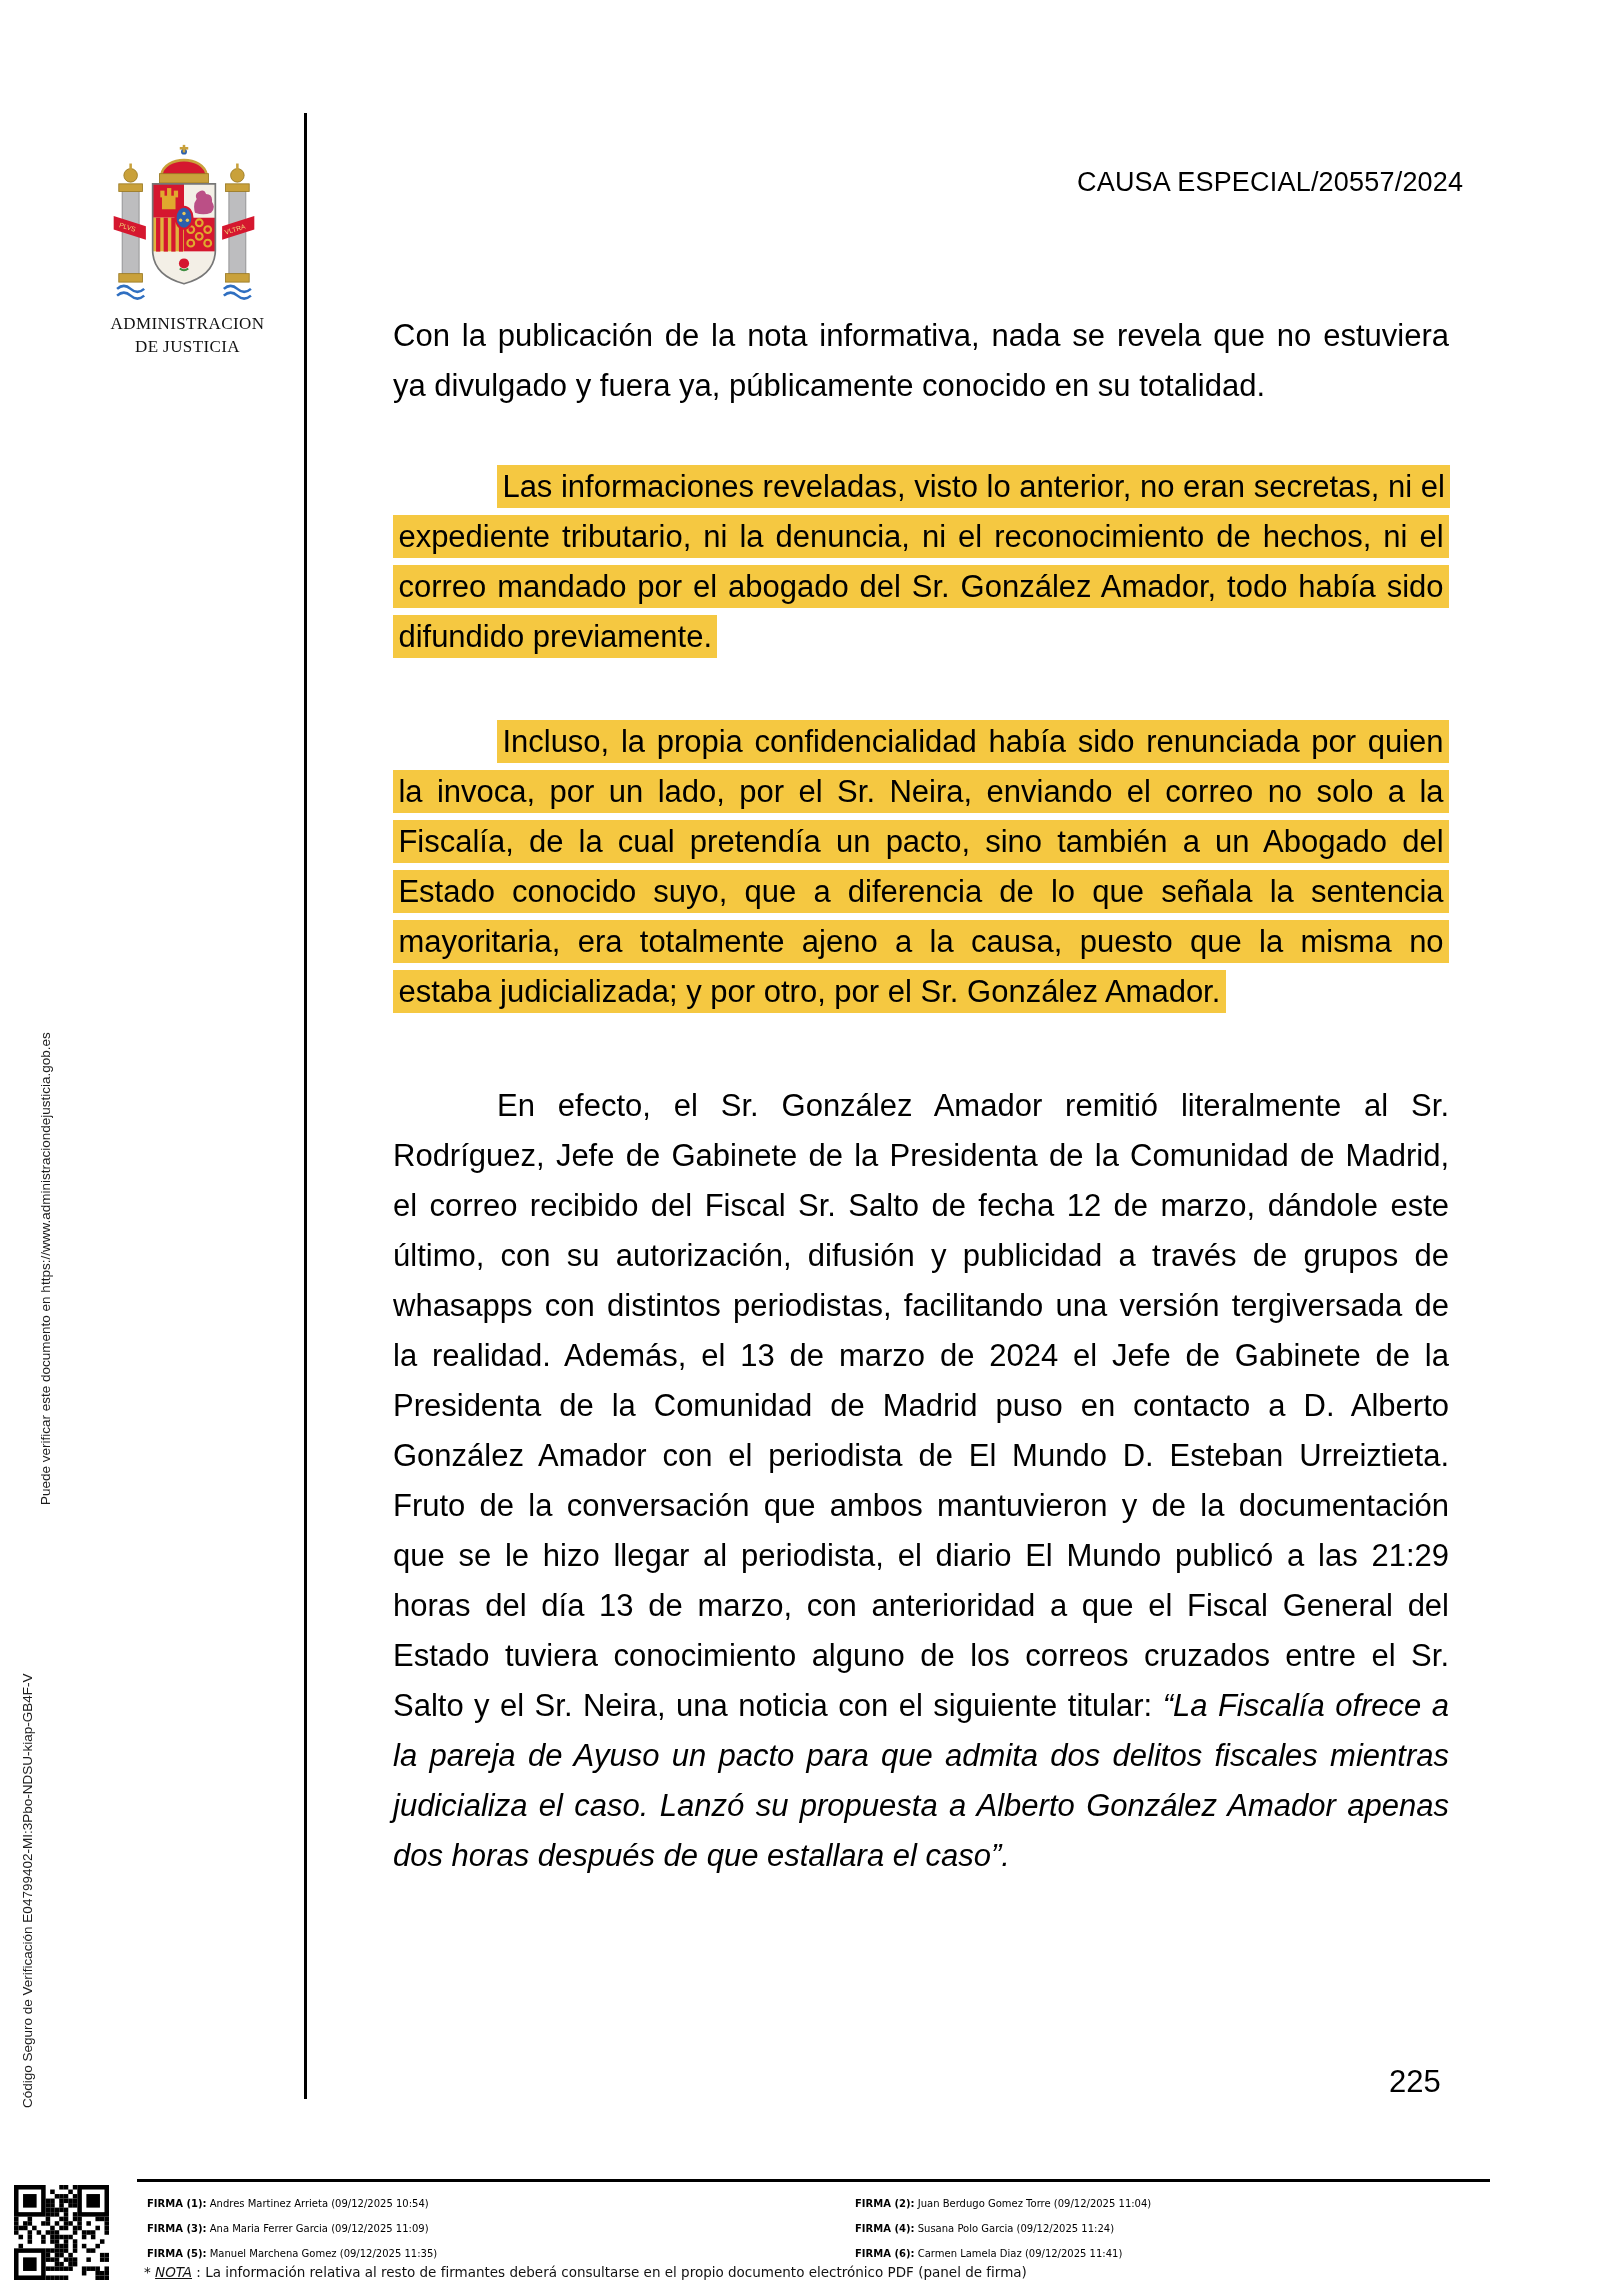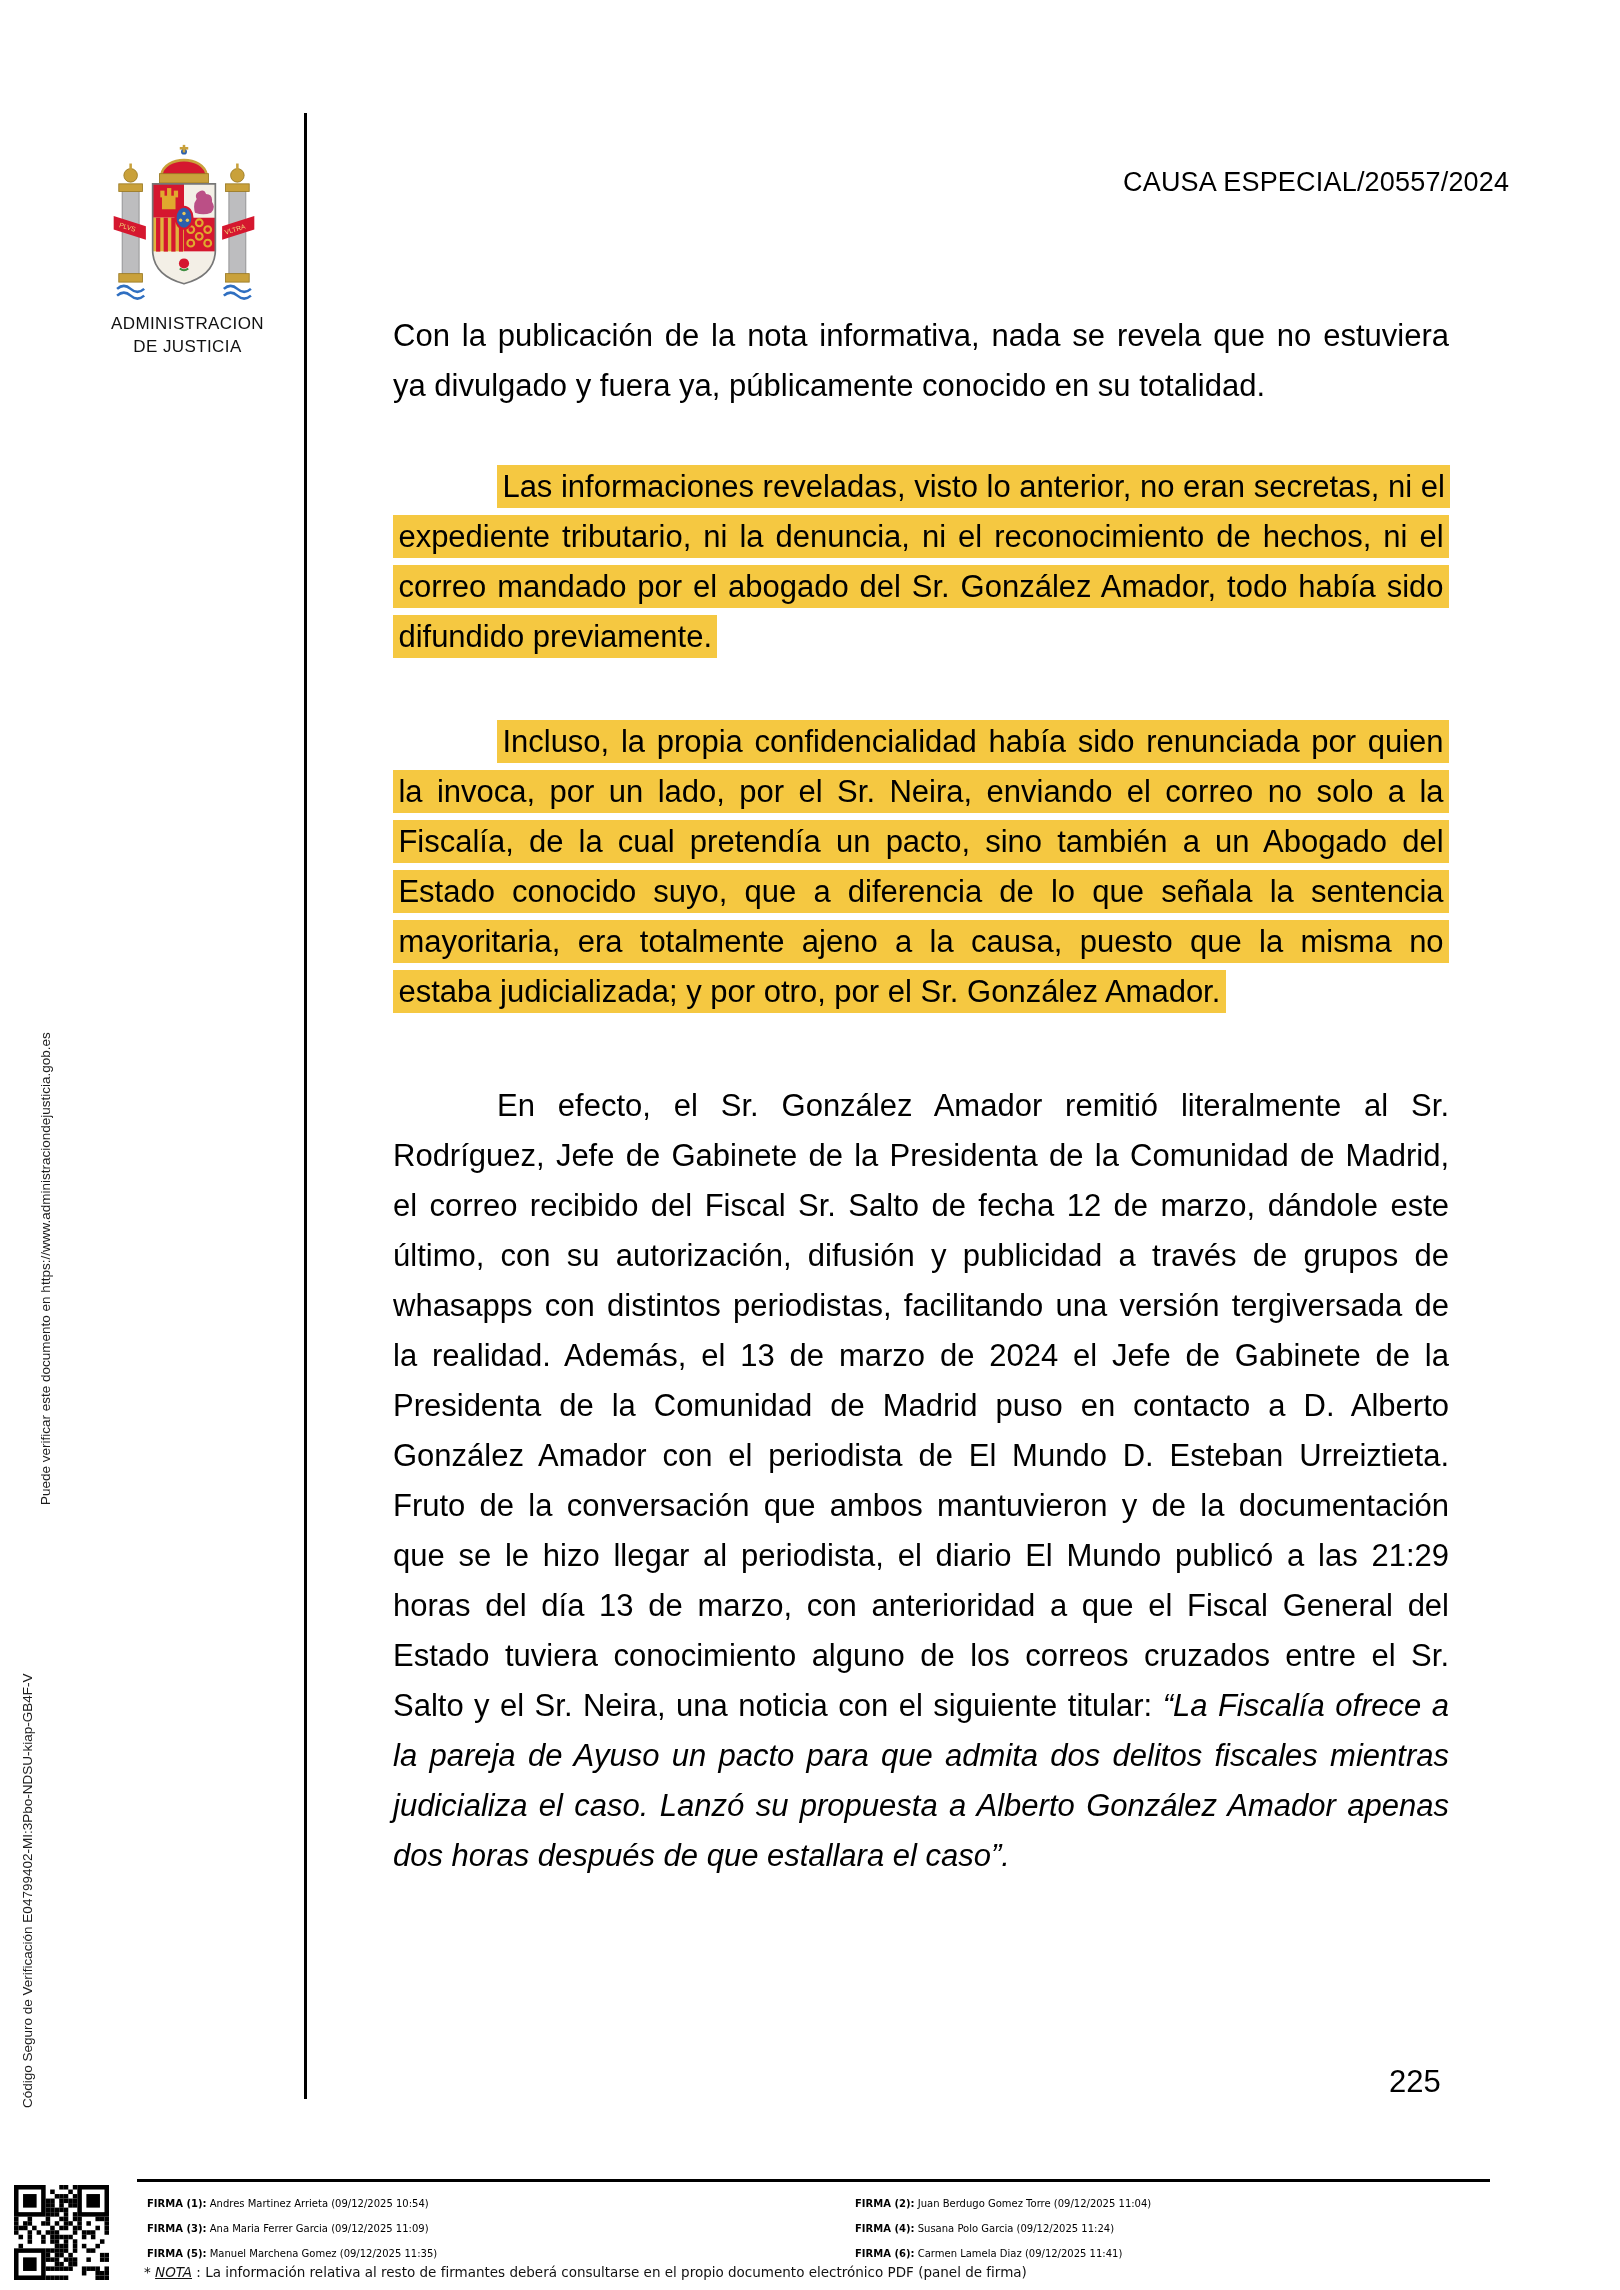--- a/index.html
+++ b/index.html
@@ -2,28 +2,28 @@
 <html lang="es" style="--hl: #F5C841;font-size:14.4px"><head>
 <meta charset="utf-8">
 <style>
   html,body{margin:0;padding:0;background:#ffffff;}
   .page{position:relative;width:1620px;height:2291px;background:#fff;overflow:hidden;
         font-family:"Liberation Sans",sans-serif;color:#000;}
 
   
   .coat{position:absolute;left:112px;top:138px;width:144px;height:173px;}
   .org{position:absolute;left:94px;top:313px;width:187px;text-align:center;
-       font-family:Liberation Sans, sans-serif;font-size:17px;line-height:22.5px;color:#111;
+       font-family:Liberation Serif, serif;font-size:17px;line-height:22.5px;color:#111;
        letter-spacing:0.4px;}
 
   
   .vline{position:absolute;left:304px;top:113px;width:2.7px;height:1986px;background:#000;}
 
   
-  .case{position:absolute;left:1077px;top:167px;font-size:27px;letter-spacing:0.2px;margin-left:46px;}
+  .case{position:absolute;left:1077px;top:167px;font-size:27px;letter-spacing:0.2px;}
 
   
   .content{position:absolute;left:393px;top:0;width:1056px;}
   .content p{position:absolute;left:0;width:1056px;margin:0;font-size:31px;line-height:50px;
              text-align:justify;}
   .p1{top:311px;}
   .p2{top:462px;}
   .p3{top:717px;}
   .p4{top:1081px;}
   .indent{text-indent:104px;}

